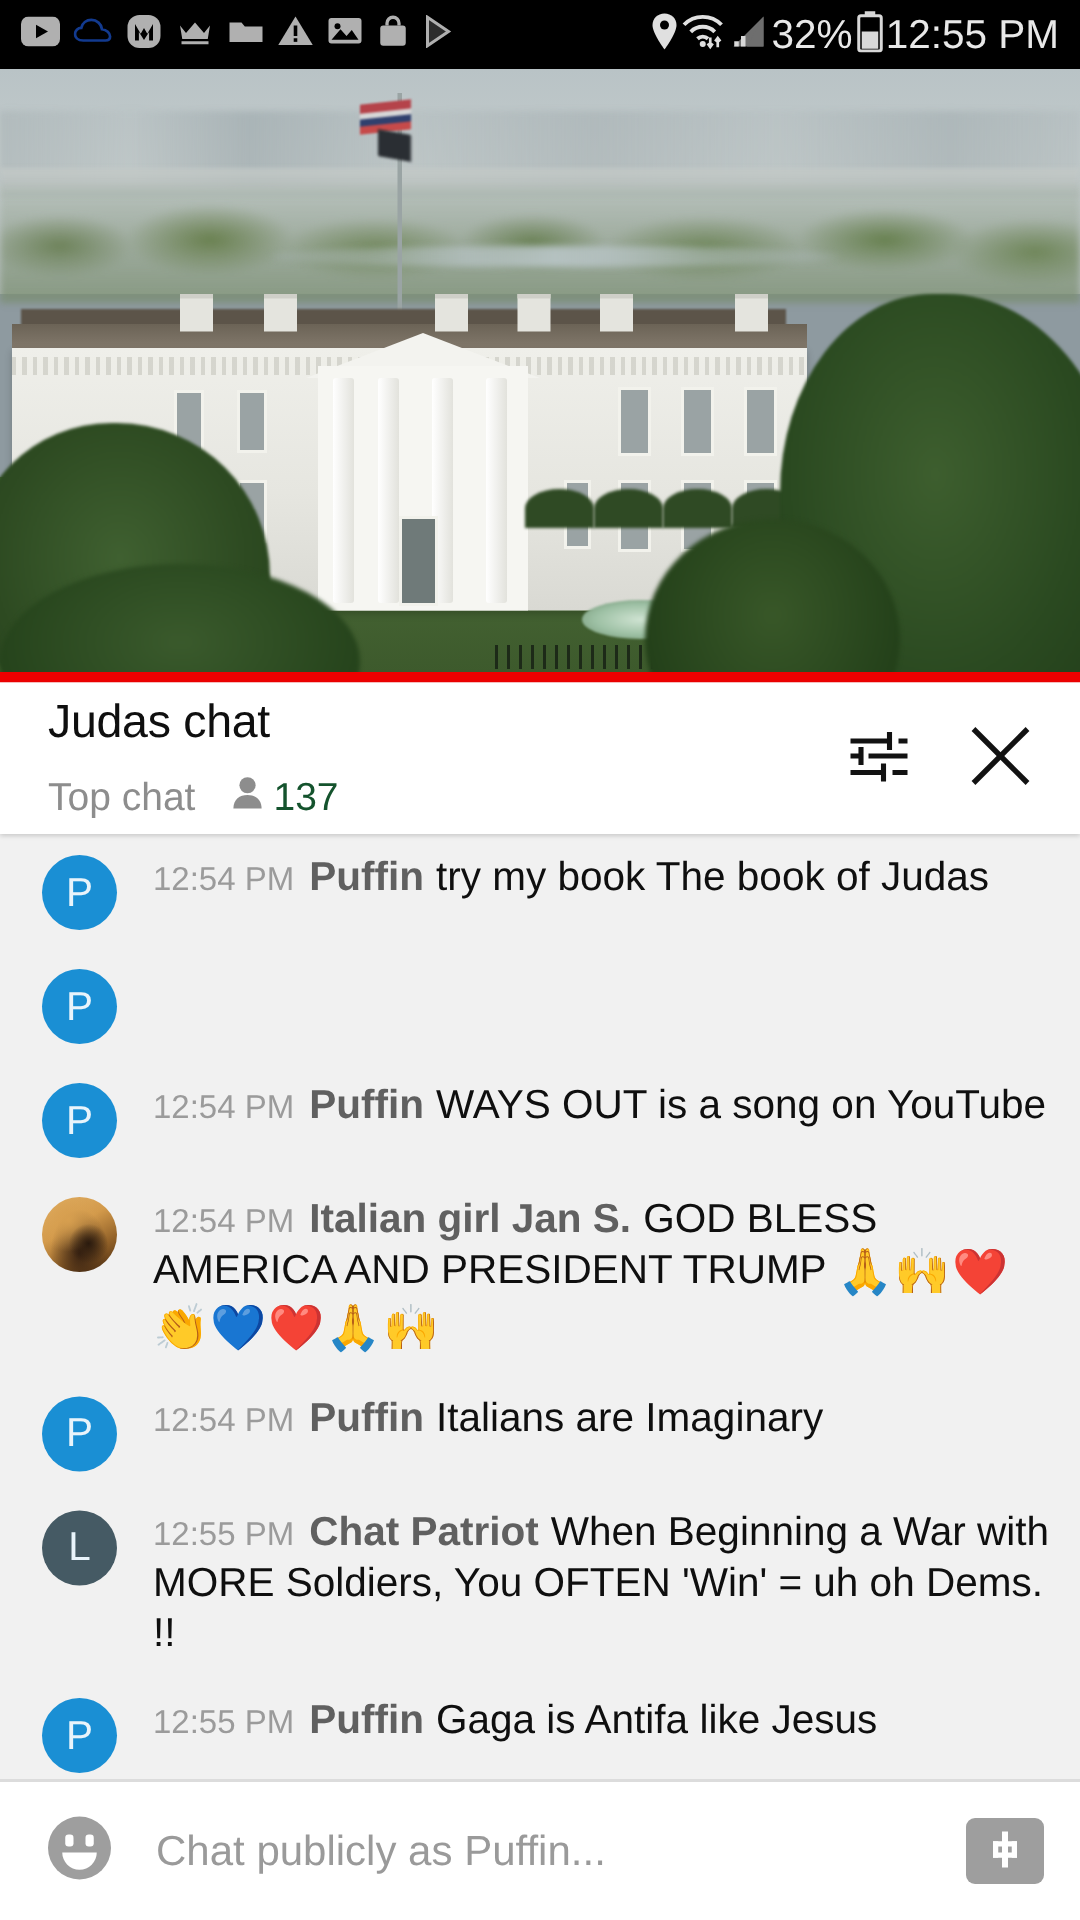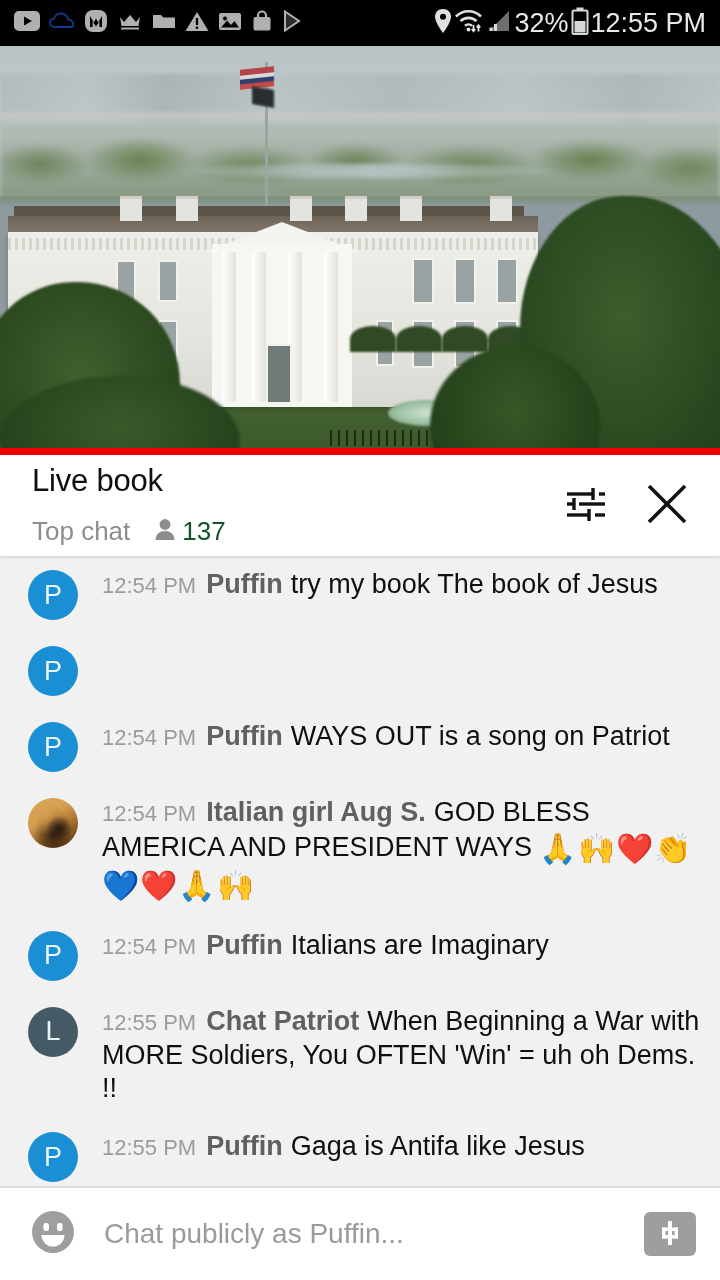--- a/index.html
+++ b/index.html
@@ -556,21 +556,21 @@
     <div class="tree-l"></div>
     <div class="tree-l2"></div>
     <div class="tree-r"></div>
     <div class="tree-r2"></div>
   </div>
 
   <div class="progress-bar"></div>
 
   <div class="chat-header">
     <div class="chat-header-titles">
-      <div class="chat-title">Live book</div>
+      <div class="chat-title">Judas chat</div>
       <div class="chat-sub-row">
         <span class="chat-subtitle">Top chat</span>
         <span class="viewer-group">
           <span>
             <svg width="24" height="25" viewBox="0 0 24 25">
                 <circle cx="12" cy="7.5" r="5.4" fill="#8d8d8d"></circle>
                 <path d="M2.6 23 C2.6 16.8 6.8 14 12 14 C17.2 14 21.4 16.8 21.4 23 Z" fill="#8d8d8d"></path>
               </svg>
           </span>
           <span class="viewer-count">137</span>
@@ -602,36 +602,36 @@
         </svg>
       </span>
     </button>
   </div>
 
   <div class="chat-list" id="chat-list">
       <div class="msg">
         <div class="avatar" style="background: rgb(26, 143, 212);">
           <span>P</span>
         </div>
-        <div class="msg-body"><span class="ts">12:54 PM</span><span class="author">Puffin</span><span class="text">try my book The book of Jesus</span></div>
+        <div class="msg-body"><span class="ts">12:54 PM</span><span class="author">Puffin</span><span class="text">try my book The book of Judas</span></div>
       </div>
       <div class="msg">
         <div class="avatar" style="background: rgb(26, 143, 212);">
           <span>P</span>
         </div>
       </div>
       <div class="msg">
         <div class="avatar" style="background: rgb(26, 143, 212);">
           <span>P</span>
         </div>
-        <div class="msg-body"><span class="ts">12:54 PM</span><span class="author">Puffin</span><span class="text">WAYS OUT is a song on Patriot</span></div>
+        <div class="msg-body"><span class="ts">12:54 PM</span><span class="author">Puffin</span><span class="text">WAYS OUT is a song on YouTube</span></div>
       </div>
       <div class="msg">
         <div class="avatar photo"></div>
-        <div class="msg-body"><span class="ts">12:54 PM</span><span class="author">Italian girl Aug S.</span><span class="text">GOD BLESS AMERICA AND PRESIDENT WAYS </span><span class="emoji">🙏🙌❤️👏💙❤️🙏🙌</span></div>
+        <div class="msg-body"><span class="ts">12:54 PM</span><span class="author">Italian girl Jan S.</span><span class="text">GOD BLESS AMERICA AND PRESIDENT TRUMP </span><span class="emoji">🙏🙌❤️👏💙❤️🙏🙌</span></div>
       </div>
       <div class="msg">
         <div class="avatar" style="background: rgb(26, 143, 212);">
           <span>P</span>
         </div>
         <div class="msg-body"><span class="ts">12:54 PM</span><span class="author">Puffin</span><span class="text">Italians are Imaginary</span></div>
       </div>
       <div class="msg">
         <div class="avatar" style="background: rgb(69, 90, 100);">
           <span>L</span>

